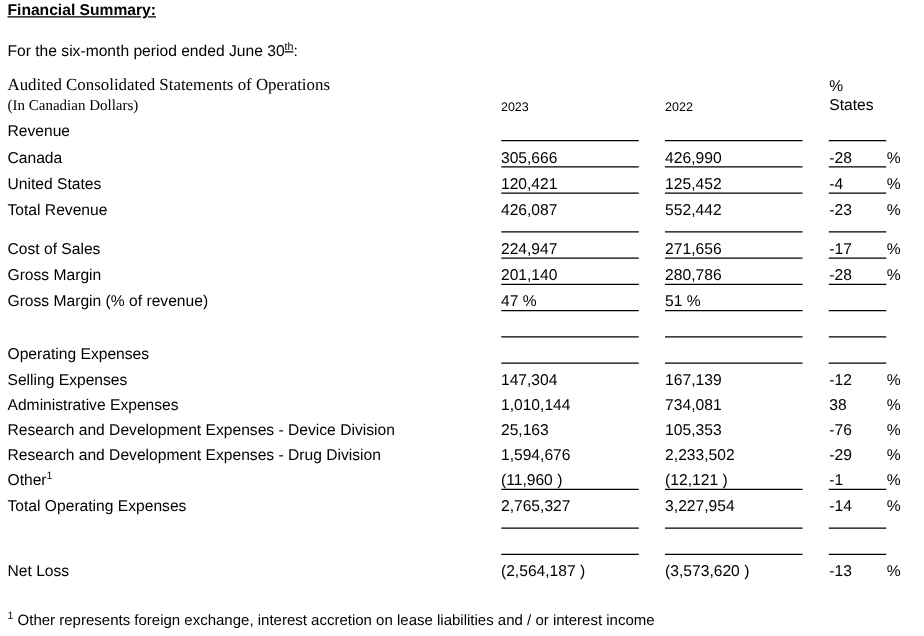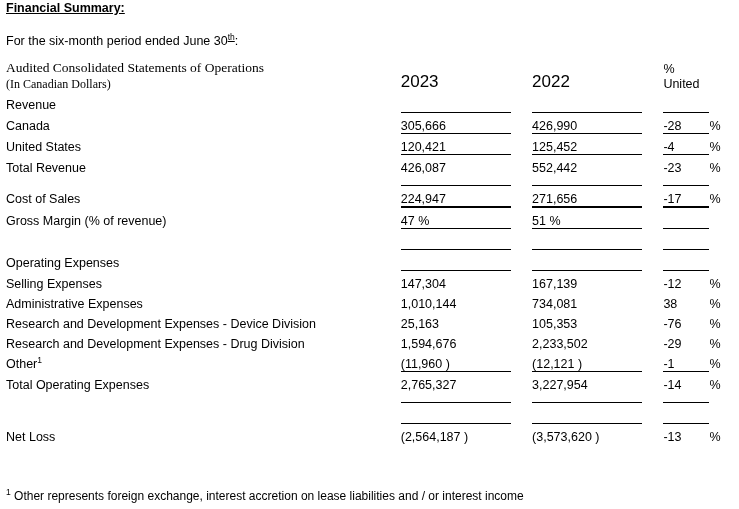--- a/index.html
+++ b/index.html
@@ -74,21 +74,21 @@
     font-family: Liberation Serif, serif;
   }
   .hdr-sub {
     display: block;
     font-weight: normal;
     font-size: 12px;
   }
   .hdr-year {
     text-align: center;
     font-weight: bold;
-    font-size: 17px;
+    font-size: 10px;
     padding-bottom: 2px;
   }
   .hdr-pct {
     text-align: center;
     font-weight: bold;
     font-size: 12.5px;
     line-height: 1.2;
   }
 
   .row-h { height: 20px; }
@@ -163,21 +163,21 @@
         <td class="hdr-title">
           <span>Audited Consolidated Statements of Operations</span>
           <span class="hdr-sub">(In Canadian Dollars)</span>
         </td>
         <td class="hdr-year">2023</td>
         <td></td>
         <td class="hdr-year">2022</td>
         <td></td>
         <td class="hdr-pct" colspan="2">
           <div>%</div>
-          <div>United</div>
+          <div>States</div>
         </td>
       </tr>
     </thead>
     <tbody>
 
       <tr class="row-h">
         <td class="lbl-indent0 bold">Revenue</td>
         <td class="num"></td>
         <td></td>
         <td class="num"></td>
@@ -303,20 +303,29 @@
         <td class="rule-cell">
             <div class="rule"></div>
           </td>
         <td class="rule-cell"></td>
         <td class="rule-cell">
             <div class="rule"></div>
           </td>
         <td class="rule-cell"></td>
       </tr>
 
+      <tr class="row-h">
+        <td class="lbl-indent0 bold">Gross Margin</td>
+        <td class="num bold">201,140</td>
+        <td></td>
+        <td class="num bold">280,786</td>
+        <td></td>
+        <td class="num">-28</td>
+        <td class="pct-sym">%</td>
+      </tr>
 
       <tr>
         <td class="rule-cell"></td>
         <td class="rule-cell">
             <div class="rule"></div>
           </td>
         <td class="rule-cell"></td>
         <td class="rule-cell">
             <div class="rule"></div>
           </td>

